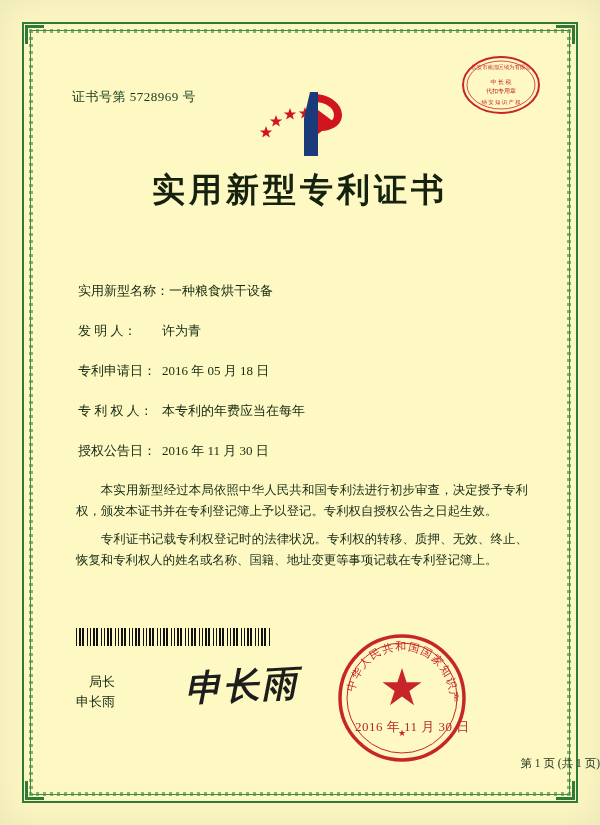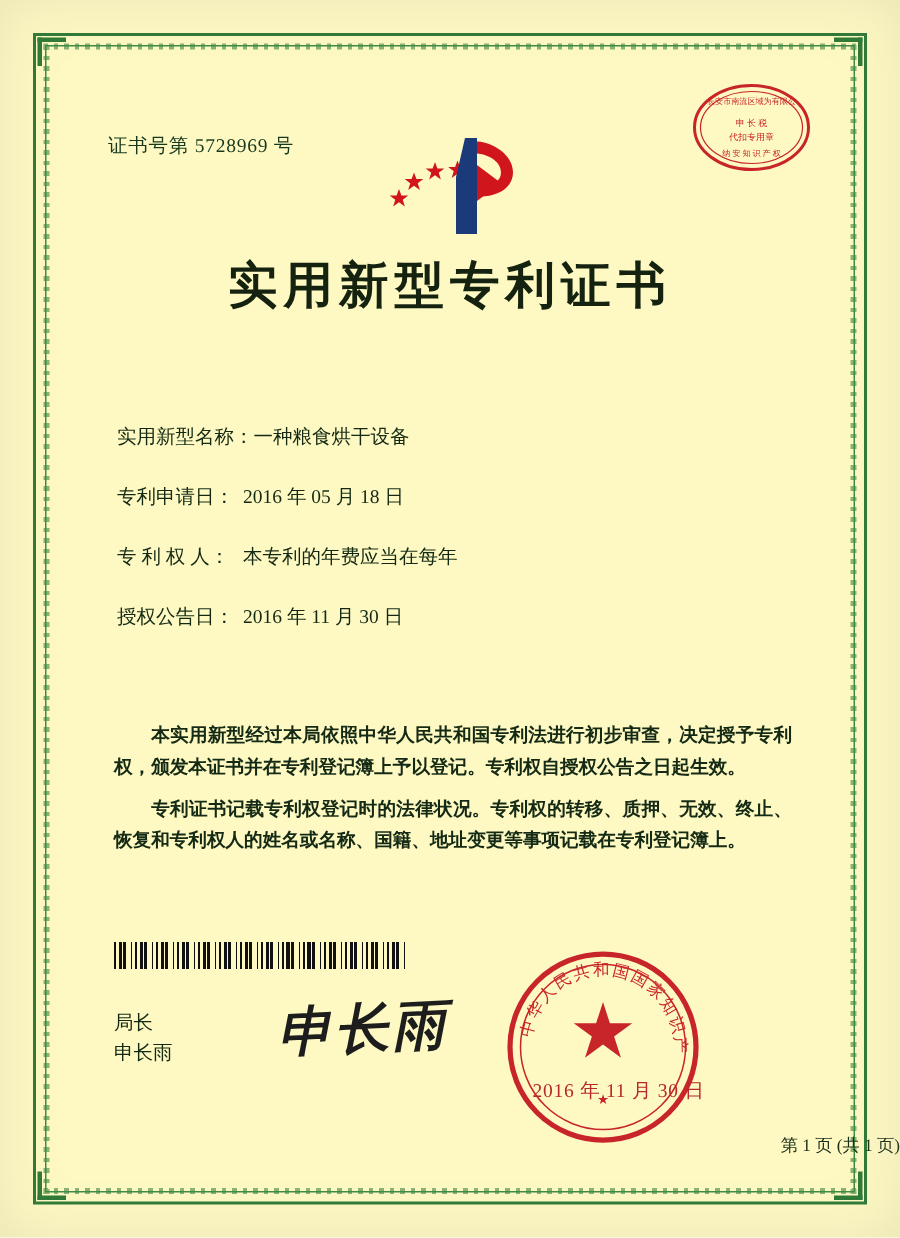--- a/index.html
+++ b/index.html
@@ -136,21 +136,20 @@
     top: 480px;
     width: 452px;
     font-size: 12.4px;
     line-height: 21px;
     color: #152a14;
     text-align: justify;
   }
   .para {
     text-indent: 2em;
     margin-bottom: 7px;
-    font-weight: bold;
   }
 
   
   .barcode {
     position: absolute;
     left: 76px;
     top: 628px;
     width: 196px;
     height: 18px;
     background:
@@ -160,20 +159,21 @@
   }
 
   
   .sig-label {
     position: absolute;
     left: 76px;
     top: 672px;
     font-size: 13px;
     line-height: 20px;
     color: #142913;
+    text-align: right;
   }
   .sig-hand {
     position: absolute;
     left: 185px;
     top: 662px;
     font-size: 36px;
     font-family: "DejaVu Serif", serif;
     font-style: italic;
     font-weight: bold;
     letter-spacing: 2px;
@@ -249,20 +249,23 @@
     <text x="41" y="30" text-anchor="middle" font-size="6" fill="#c8252b" font-family="'Liberation Serif',serif">申 长 税</text>
     <text x="41" y="39" text-anchor="middle" font-size="6" fill="#c8252b" font-family="'Liberation Serif',serif">代扣专用章</text>
     <text x="41" y="50" text-anchor="middle" font-size="5.4" fill="#c8252b" font-family="'Liberation Serif',serif">纳 安 知 识 产 权</text>
   </svg>
 
   <div class="title">实用新型专利证书</div>
 
   <div class="fields">
     <div class="field">
       <span class="k">实用新型名称：</span><span class="v">一种粮食烘干设备</span>
+    </div>
+    <div class="field">
+      <span class="k">发 明 人：</span><span class="v">许为青</span>
     </div>
     <div class="field">
       <span class="k">专利申请日：</span><span class="v">2016 年 05 月 18 日</span>
     </div>
     <div class="field">
       <span class="k">专 利 权 人：</span><span class="v">本专利的年费应当在每年</span>
     </div>
     <div class="field">
       <span class="k">授权公告日：</span><span class="v">2016 年 11 月 30 日</span>
     </div>

